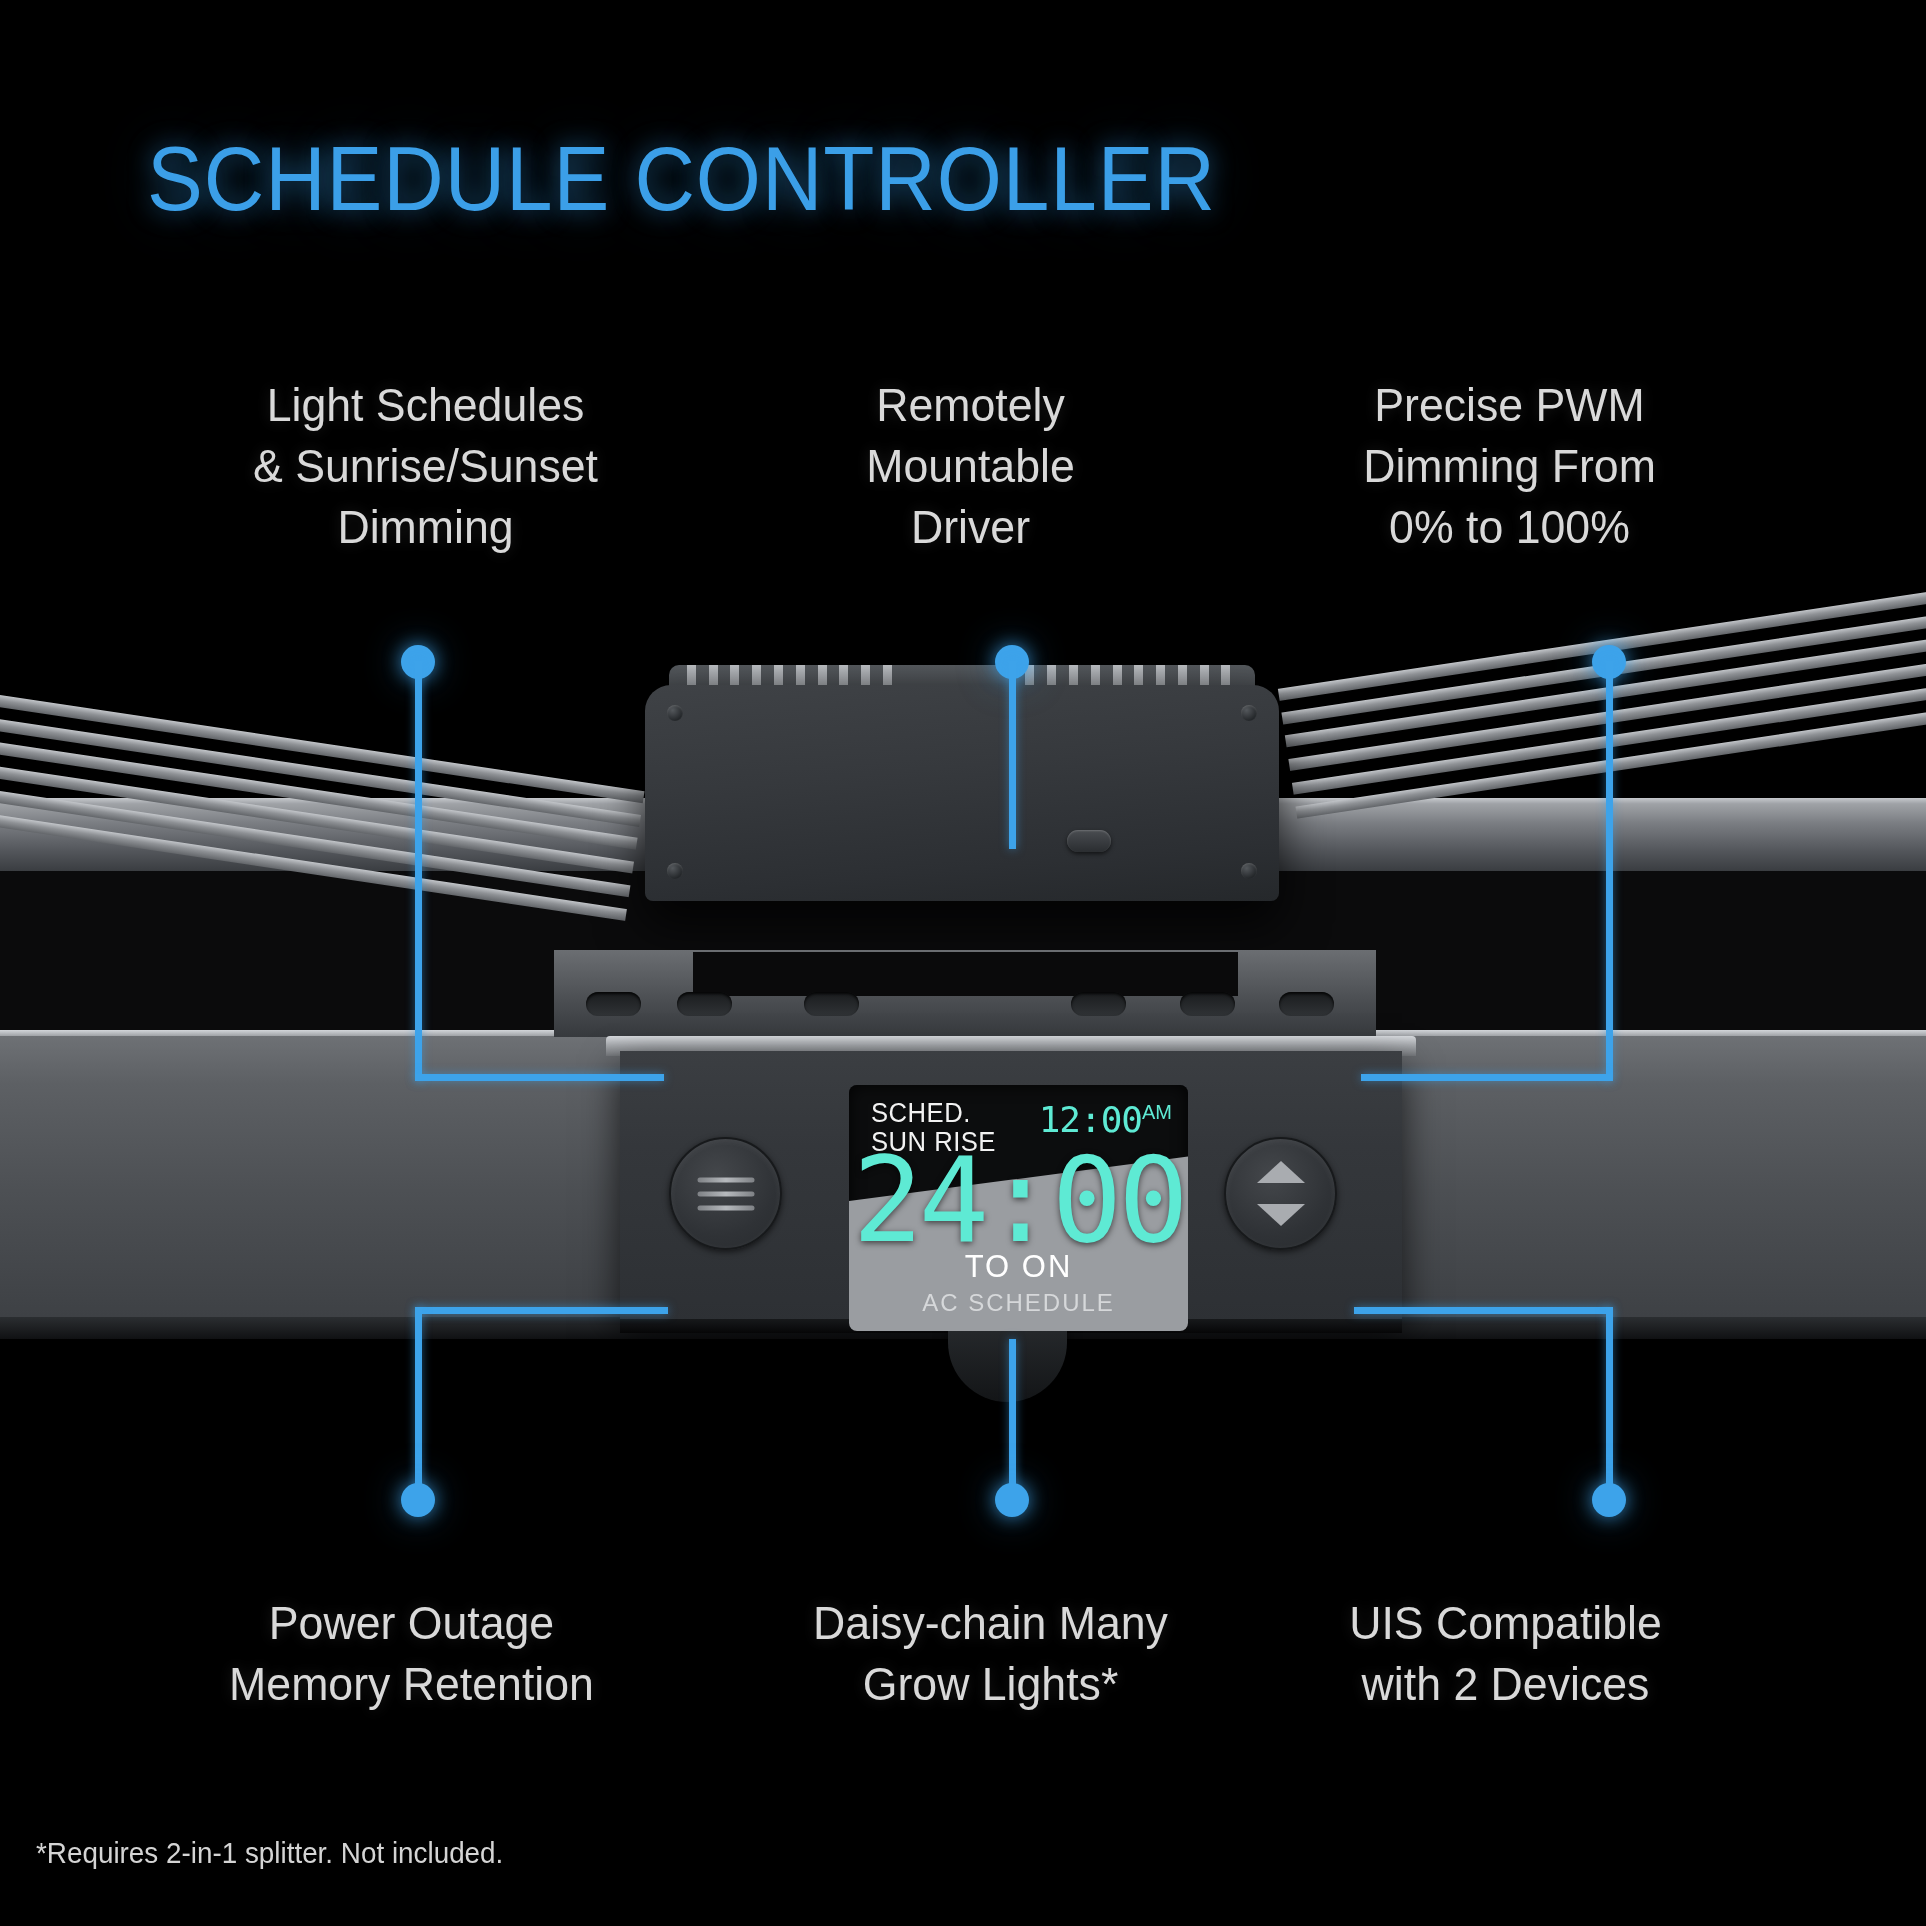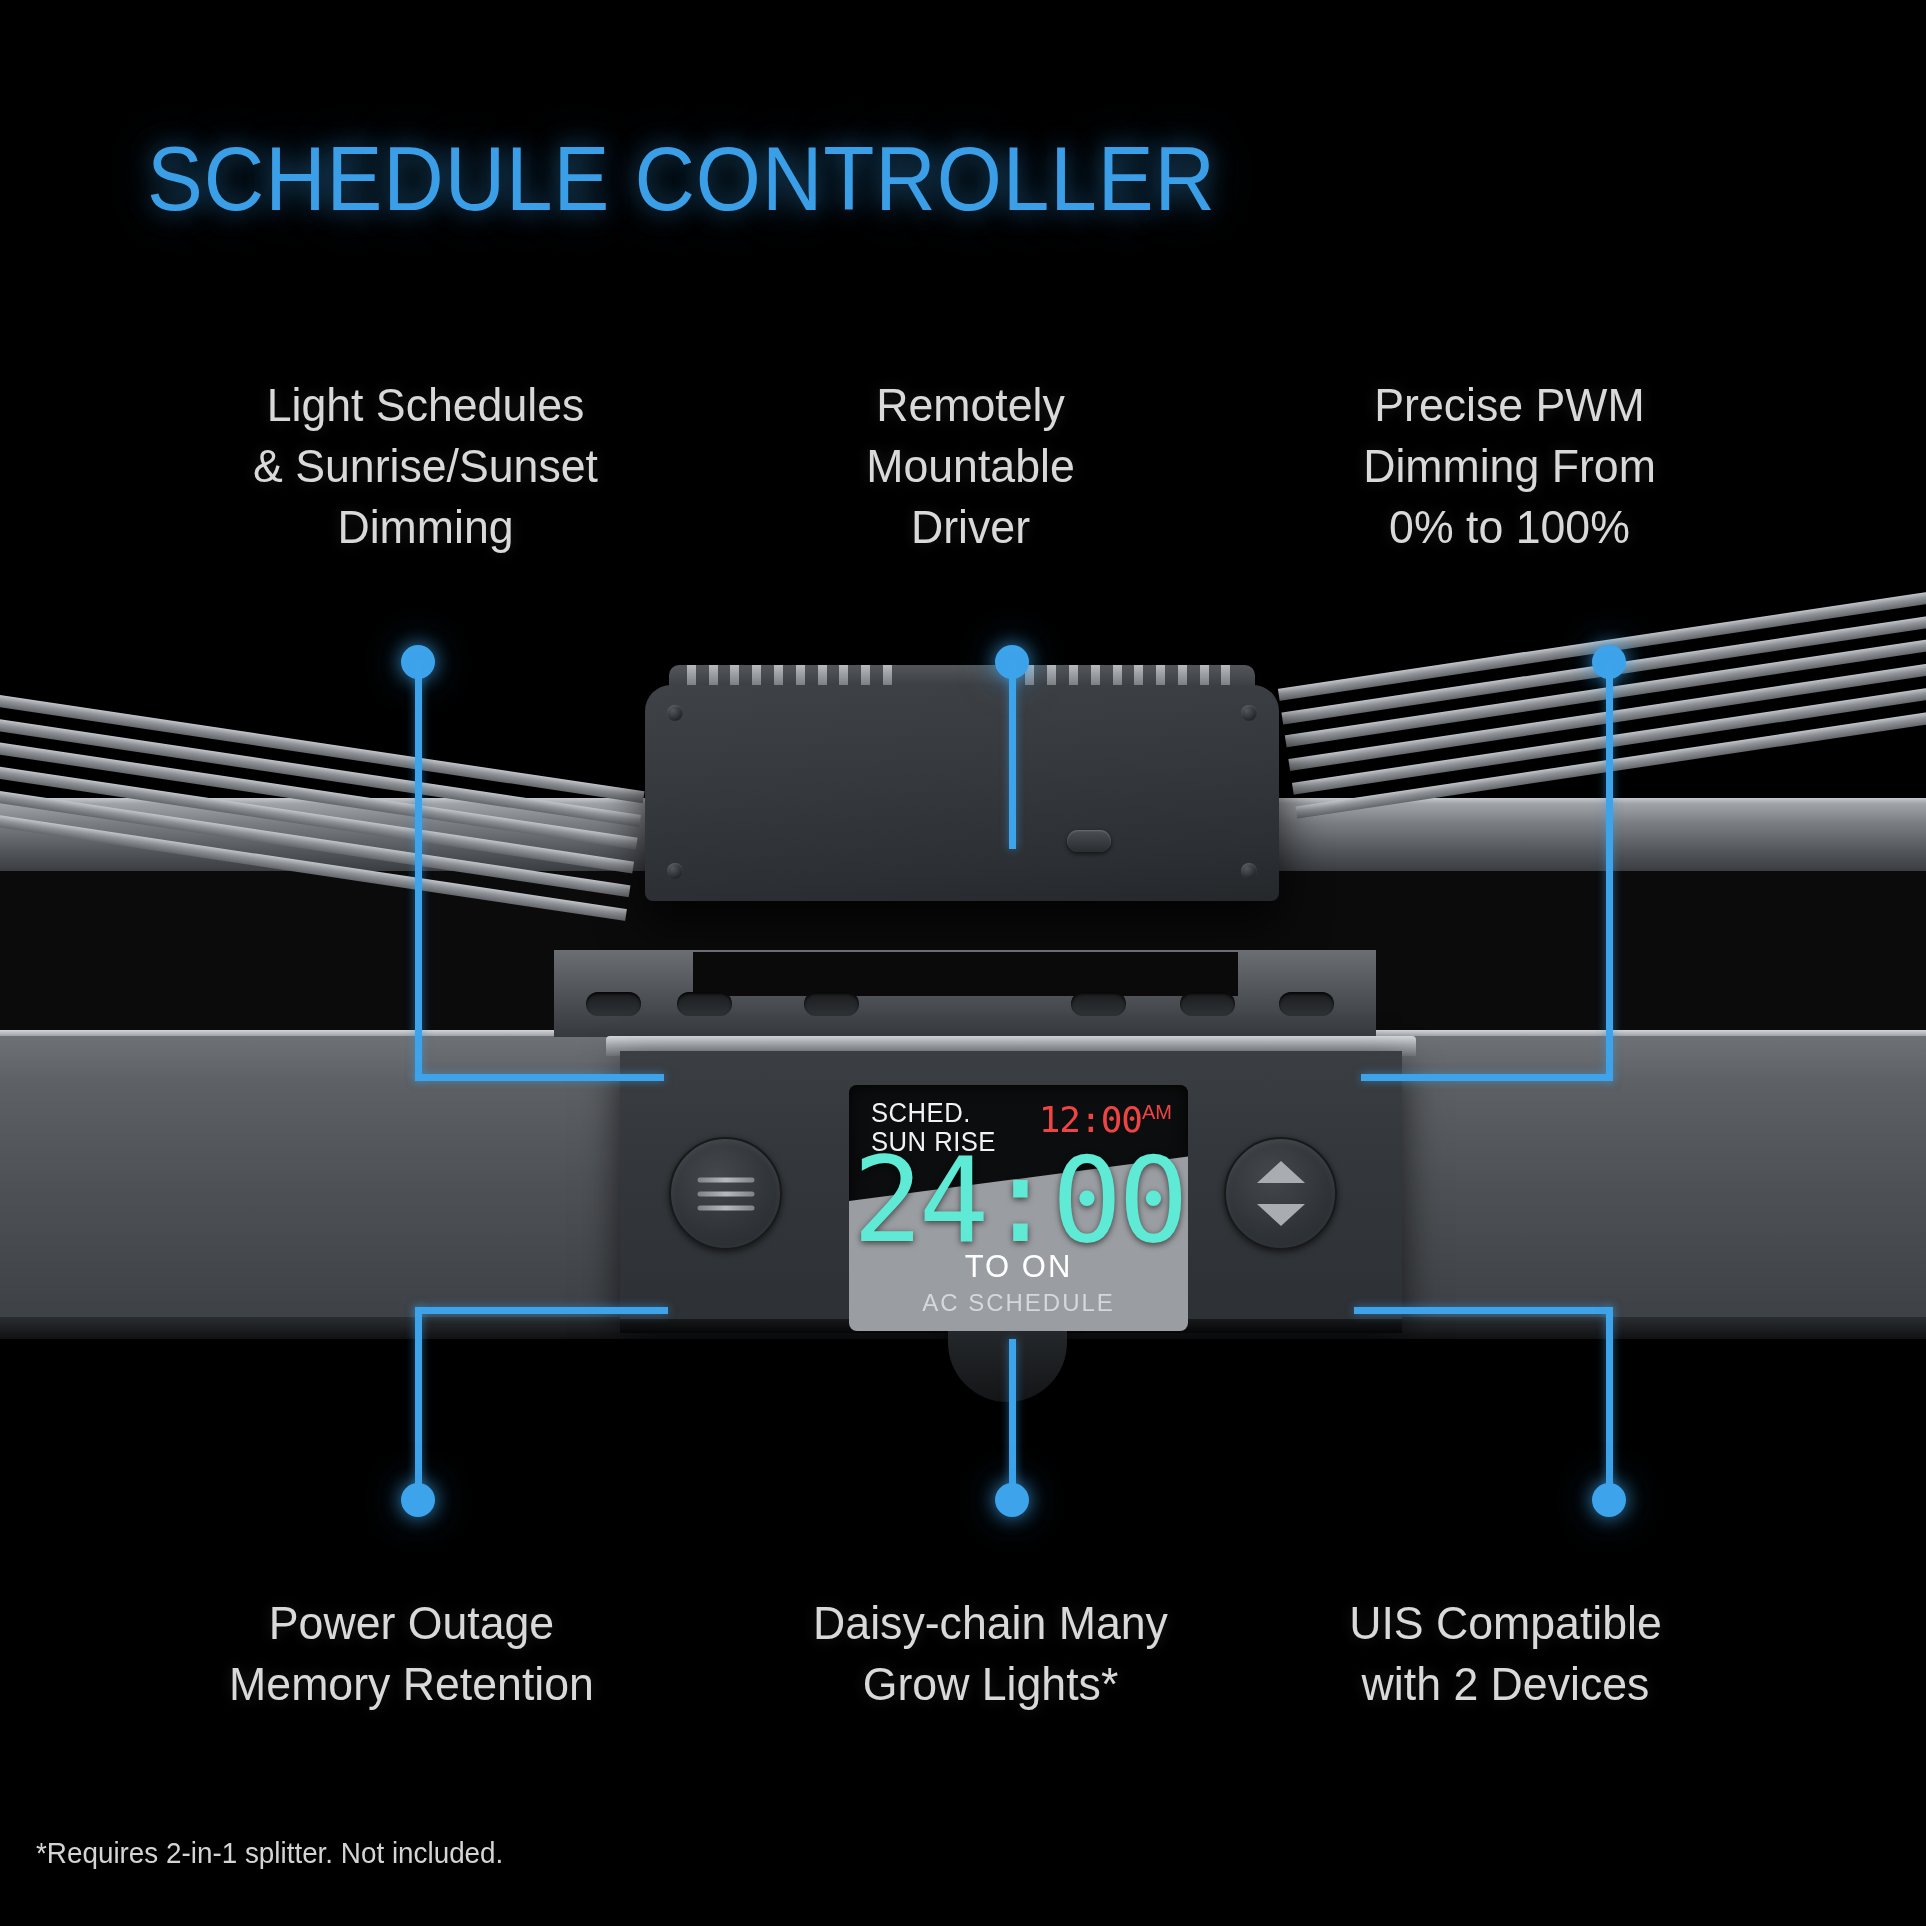--- a/index.html
+++ b/index.html
@@ -179,21 +179,21 @@
   }
   .lcd-sched {
     position:absolute; left:22px; top:14px;
     color:#f2f2f2; font-size:27px; line-height:1.07;
     font-weight:400; letter-spacing:0.5px; white-space:pre-line;
     transform:scaleX(.95); transform-origin:left top;
   }
   .lcd-clock {
     position:absolute; right:16px; top:14px;
     font-size:36px; letter-spacing:-1px;
-    font-family:"DejaVu Sans Mono", monospace; color:#ef4444;
+    font-family:"DejaVu Sans Mono", monospace; color:#5eead4;
   }
   .lcd-clock .ampm { font-family:"Liberation Sans",sans-serif;
                      font-size:20px; vertical-align:super; letter-spacing:0; }
   .lcd-big {
     position:absolute; left:0; right:0; top:57px; text-align:center;
     font-family:"DejaVu Sans Mono", monospace;
     font-size:117px; line-height:1; letter-spacing:-4px;
     color:#5eead4; text-shadow:0 2px 6px rgba(0,0,0,.6);
   }
   .lcd-toon {

